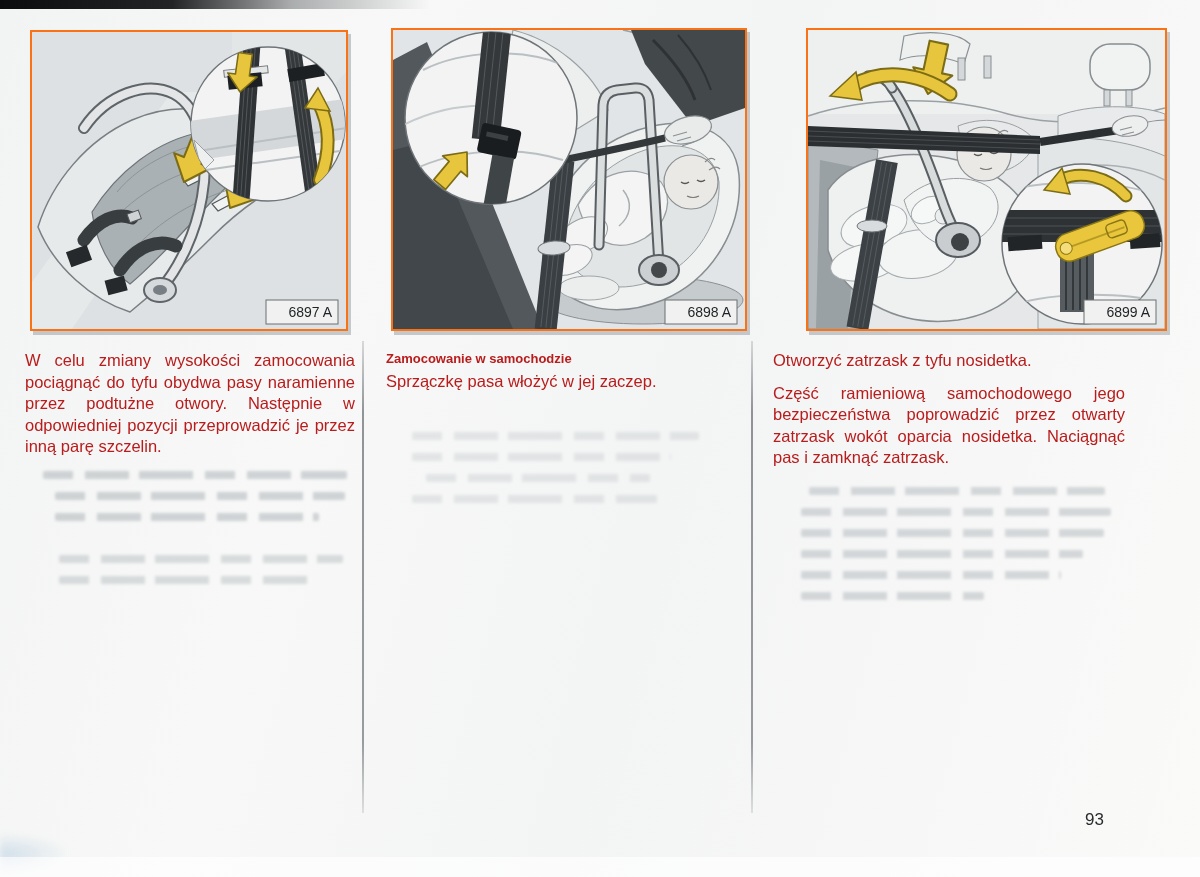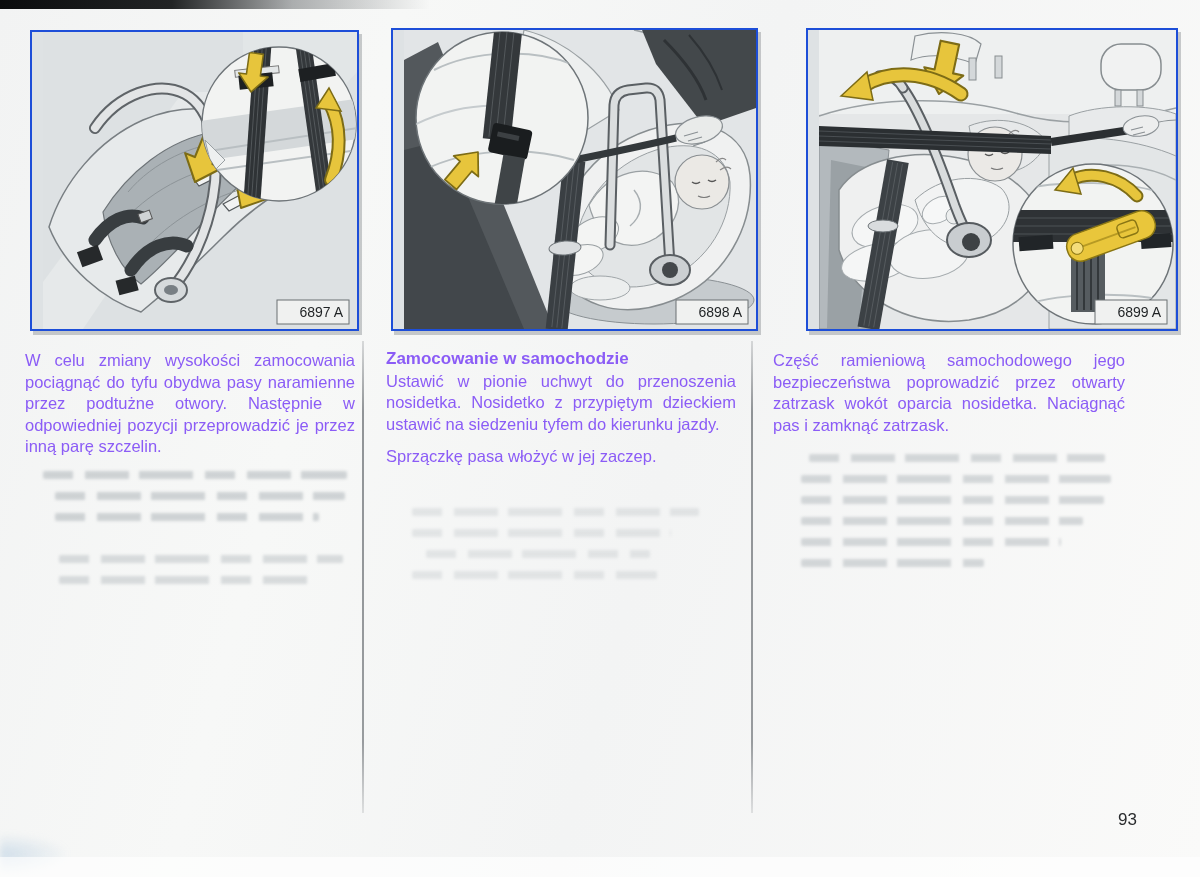--- a/index.html
+++ b/index.html
@@ -12,33 +12,32 @@
     position:absolute; left:0; top:0; width:430px; height:9px;
     background:linear-gradient(to right,#0b0c0d 0%,#222425 40%,rgba(80,84,87,.45) 68%,rgba(120,124,127,0) 100%);
   }
   .smudge-bl {
     position:absolute; left:0; top:833px; width:70px; height:42px;
     background:radial-gradient(ellipse at left,rgba(150,185,215,.38),rgba(150,185,215,0) 70%);
     filter:blur(3px);
   }
   .page-edge-bottom { position:absolute; left:0; top:857px; width:1200px; height:20px; background:rgba(255,255,255,.65); }
   figure.fig {
-    position:absolute; margin:0; border:2px solid #1d4ed8; background:#dee2e4;
+    position:absolute; margin:0; border:2px solid #f97316; background:#dee2e4;
     box-shadow:3px 4px 0 rgba(125,130,134,.40);
-    padding-left:11px;
   }
   figure.fig svg { display:block; }
   .divider {
     position:absolute; top:341px; width:2px; height:472px;
     background:linear-gradient(to bottom,rgba(90,95,100,.2),rgba(90,95,100,.65) 15%,rgba(90,95,100,.6) 85%,rgba(90,95,100,.15));
   }
-  .col { position:absolute; color:#8b5cf6; font-size:16.5px; line-height:21.5px; text-align:justify; }
+  .col { position:absolute; color:#b91c1c; font-size:16.5px; line-height:21.5px; text-align:justify; }
   .col p { margin:0 0 11px 0; }
-  .col h2 { font-size:17px; line-height:21.5px; font-weight:bold; margin:0 0 1px 0; text-align:left; }
-  .page-number { position:absolute; left:1085px; top:810px; width:52px; text-align:right; font-size:17px; color:#2a2c2e; }
+  .col h2 { font-size:13px; line-height:21.5px; font-weight:bold; margin:0 0 1px 0; text-align:left; }
+  .page-number { position:absolute; left:1085px; top:810px; width:52px; text-align:left; font-size:17px; color:#2a2c2e; }
   .ghost { filter:blur(1.4px); }
   .gline { height:8px; border-radius:2px; margin:13px 0;
     background:repeating-linear-gradient(90deg,#9fa7ac 0 30px,transparent 30px 42px,#9fa7ac 42px 86px,transparent 86px 96px,#9fa7ac 96px 150px,transparent 150px 162px);
   }
   .yarrow { fill:#e7c53c; stroke:#7d6c16; stroke-width:2; stroke-linejoin:round; }
   .ybandU { stroke:#7d6c16; fill:none; stroke-linecap:round; }
   .ybandO { stroke:#e7c53c; fill:none; stroke-linecap:round; }
   .figlabel { font-family:"Liberation Sans", sans-serif; font-size:14px; fill:#1f2224; }
 </style>
 </head>
@@ -277,31 +276,31 @@
     <div class="gline" style="width:80%;margin-left:30px"></div>
   </div>
   <div class="ghost" style="opacity:.35;margin-top:34px">
     <div class="gline" style="width:86%;margin-left:34px"></div>
     <div class="gline" style="width:78%;margin-left:34px"></div>
   </div>
 </section>
 
 <section class="col" style="left:386px;top:348px;width:350px">
   <h2>Zamocowanie w samochodzie</h2>
-  <p>Ustawić w pionie uchwyt do przenoszenia nosidetka. Nosidetko z przypiętym dzieckiem ustawić na siedzeniu tyfem do kierunku jazdy.</p>
   <p>Sprzączkę pasa włożyć w jej zaczep.</p>
   <div class="ghost" style="opacity:.22;margin-top:40px">
     <div class="gline" style="width:82%;margin-left:26px"></div>
     <div class="gline" style="width:74%;margin-left:26px"></div>
     <div class="gline" style="width:64%;margin-left:40px"></div>
     <div class="gline" style="width:70%;margin-left:26px"></div>
   </div>
 </section>
 
 <section class="col" style="left:773px;top:350px;width:352px">
+  <p>Otworzyć zatrzask z tyfu nosidetka.</p>
   <p>Część ramieniową samochodowego jego bezpieczeństwa poprowadzić przez otwarty zatrzask wokót oparcia nosidetka. Naciągnąć pas i zamknąć zatrzask.</p>
   <div class="ghost" style="opacity:.4;margin-top:18px">
     <div class="gline" style="width:84%;margin-left:36px"></div>
     <div class="gline" style="width:88%;margin-left:28px"></div>
     <div class="gline" style="width:86%;margin-left:28px"></div>
     <div class="gline" style="width:80%;margin-left:28px"></div>
     <div class="gline" style="width:74%;margin-left:28px"></div>
     <div class="gline" style="width:52%;margin-left:28px"></div>
   </div>
 </section>

